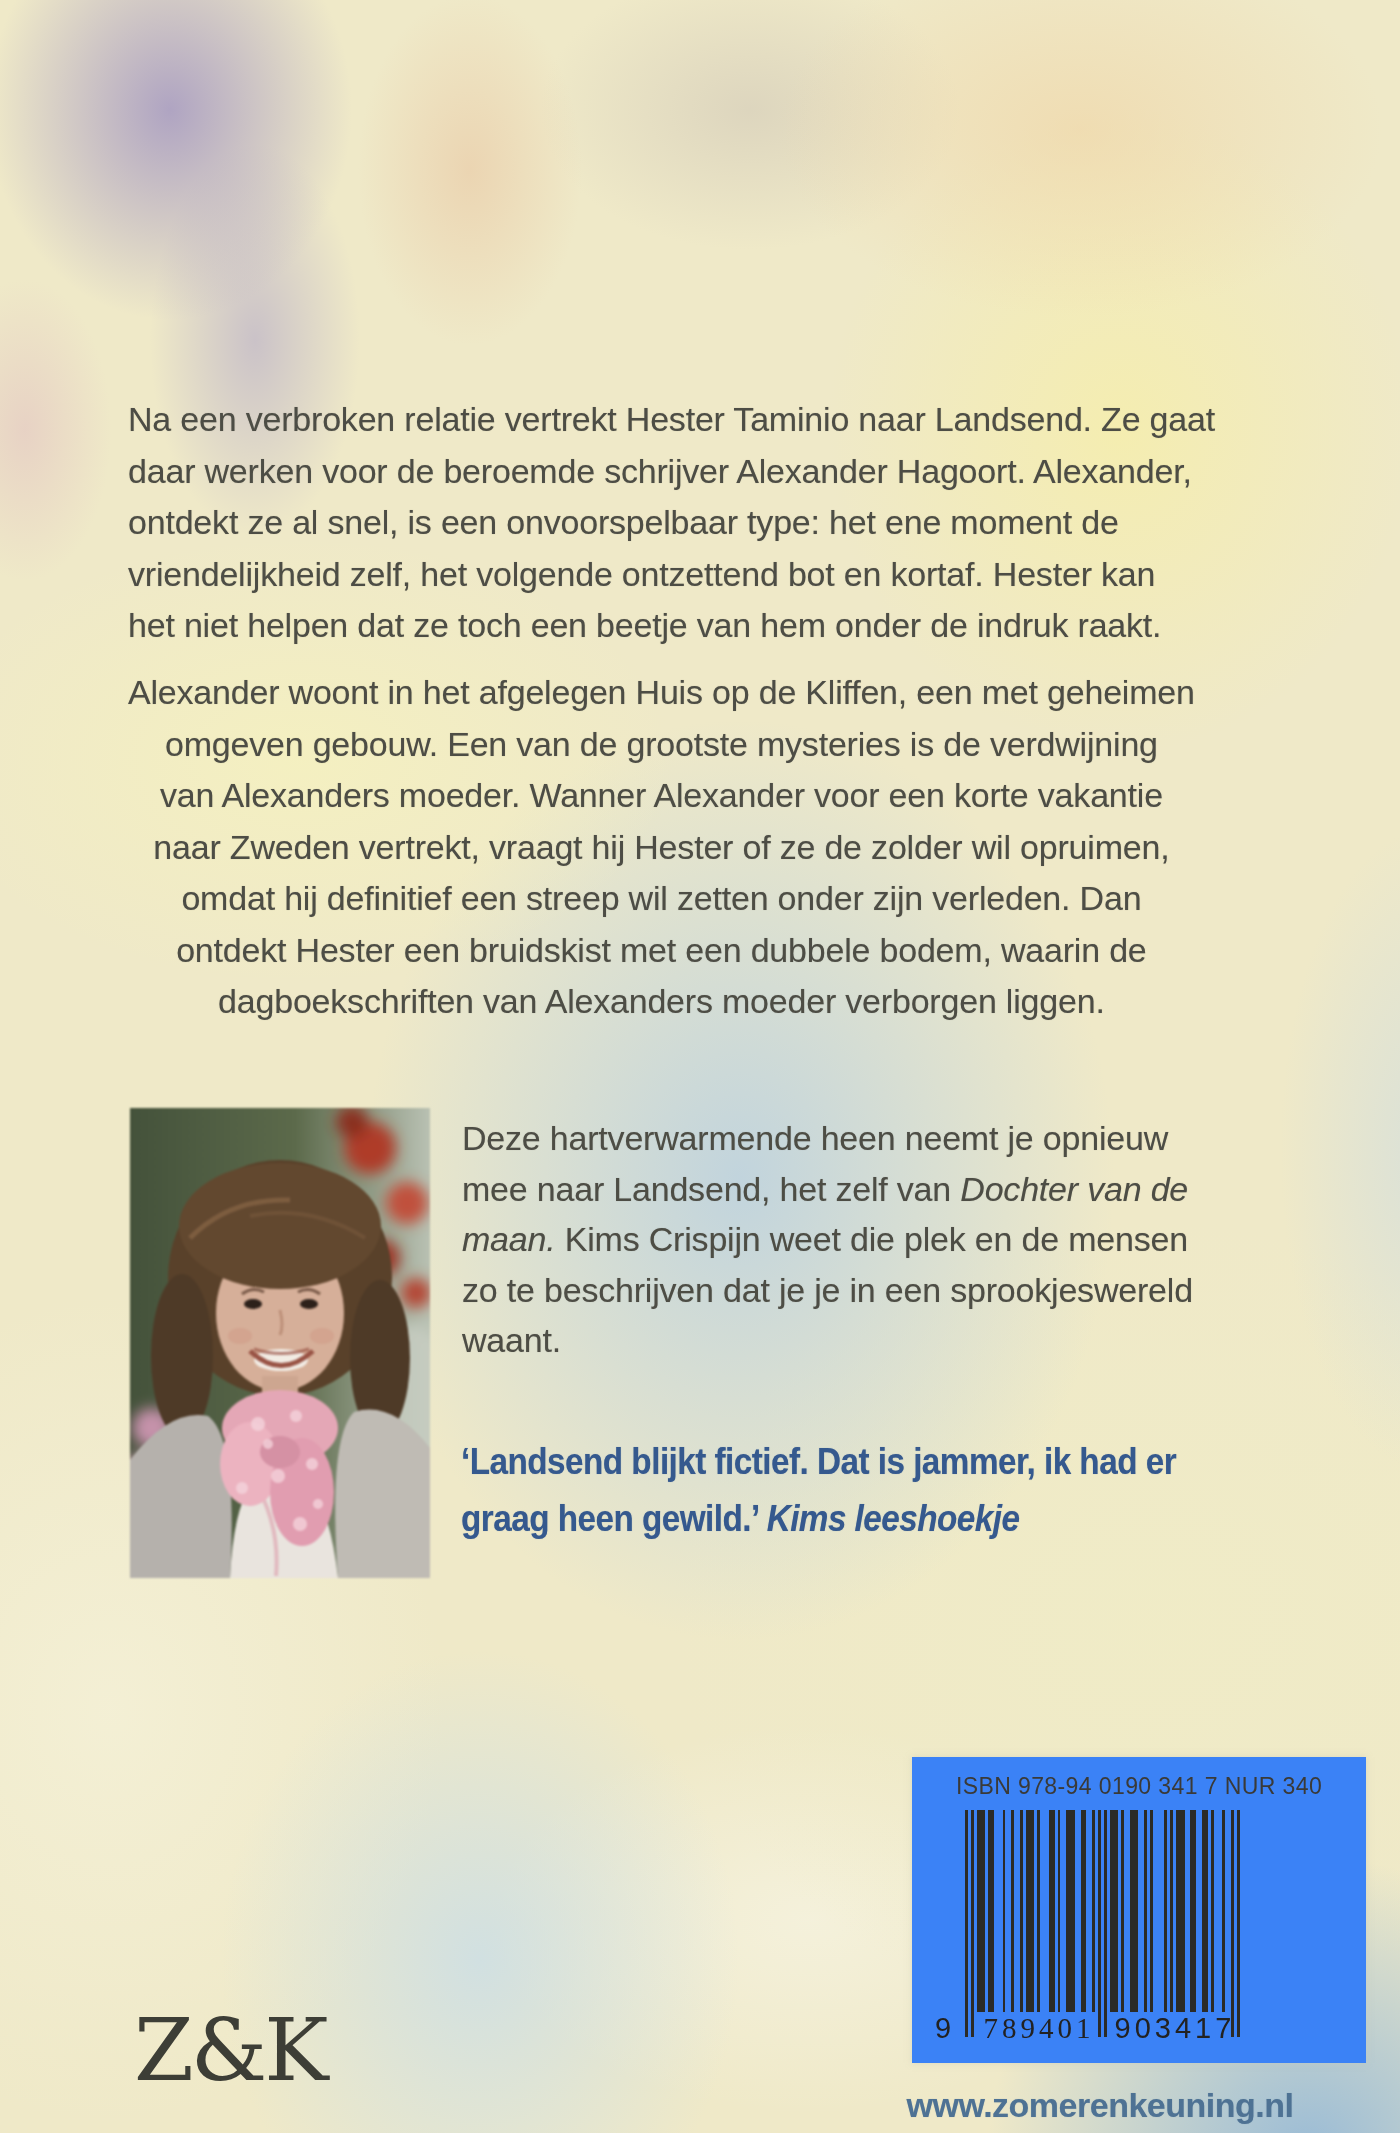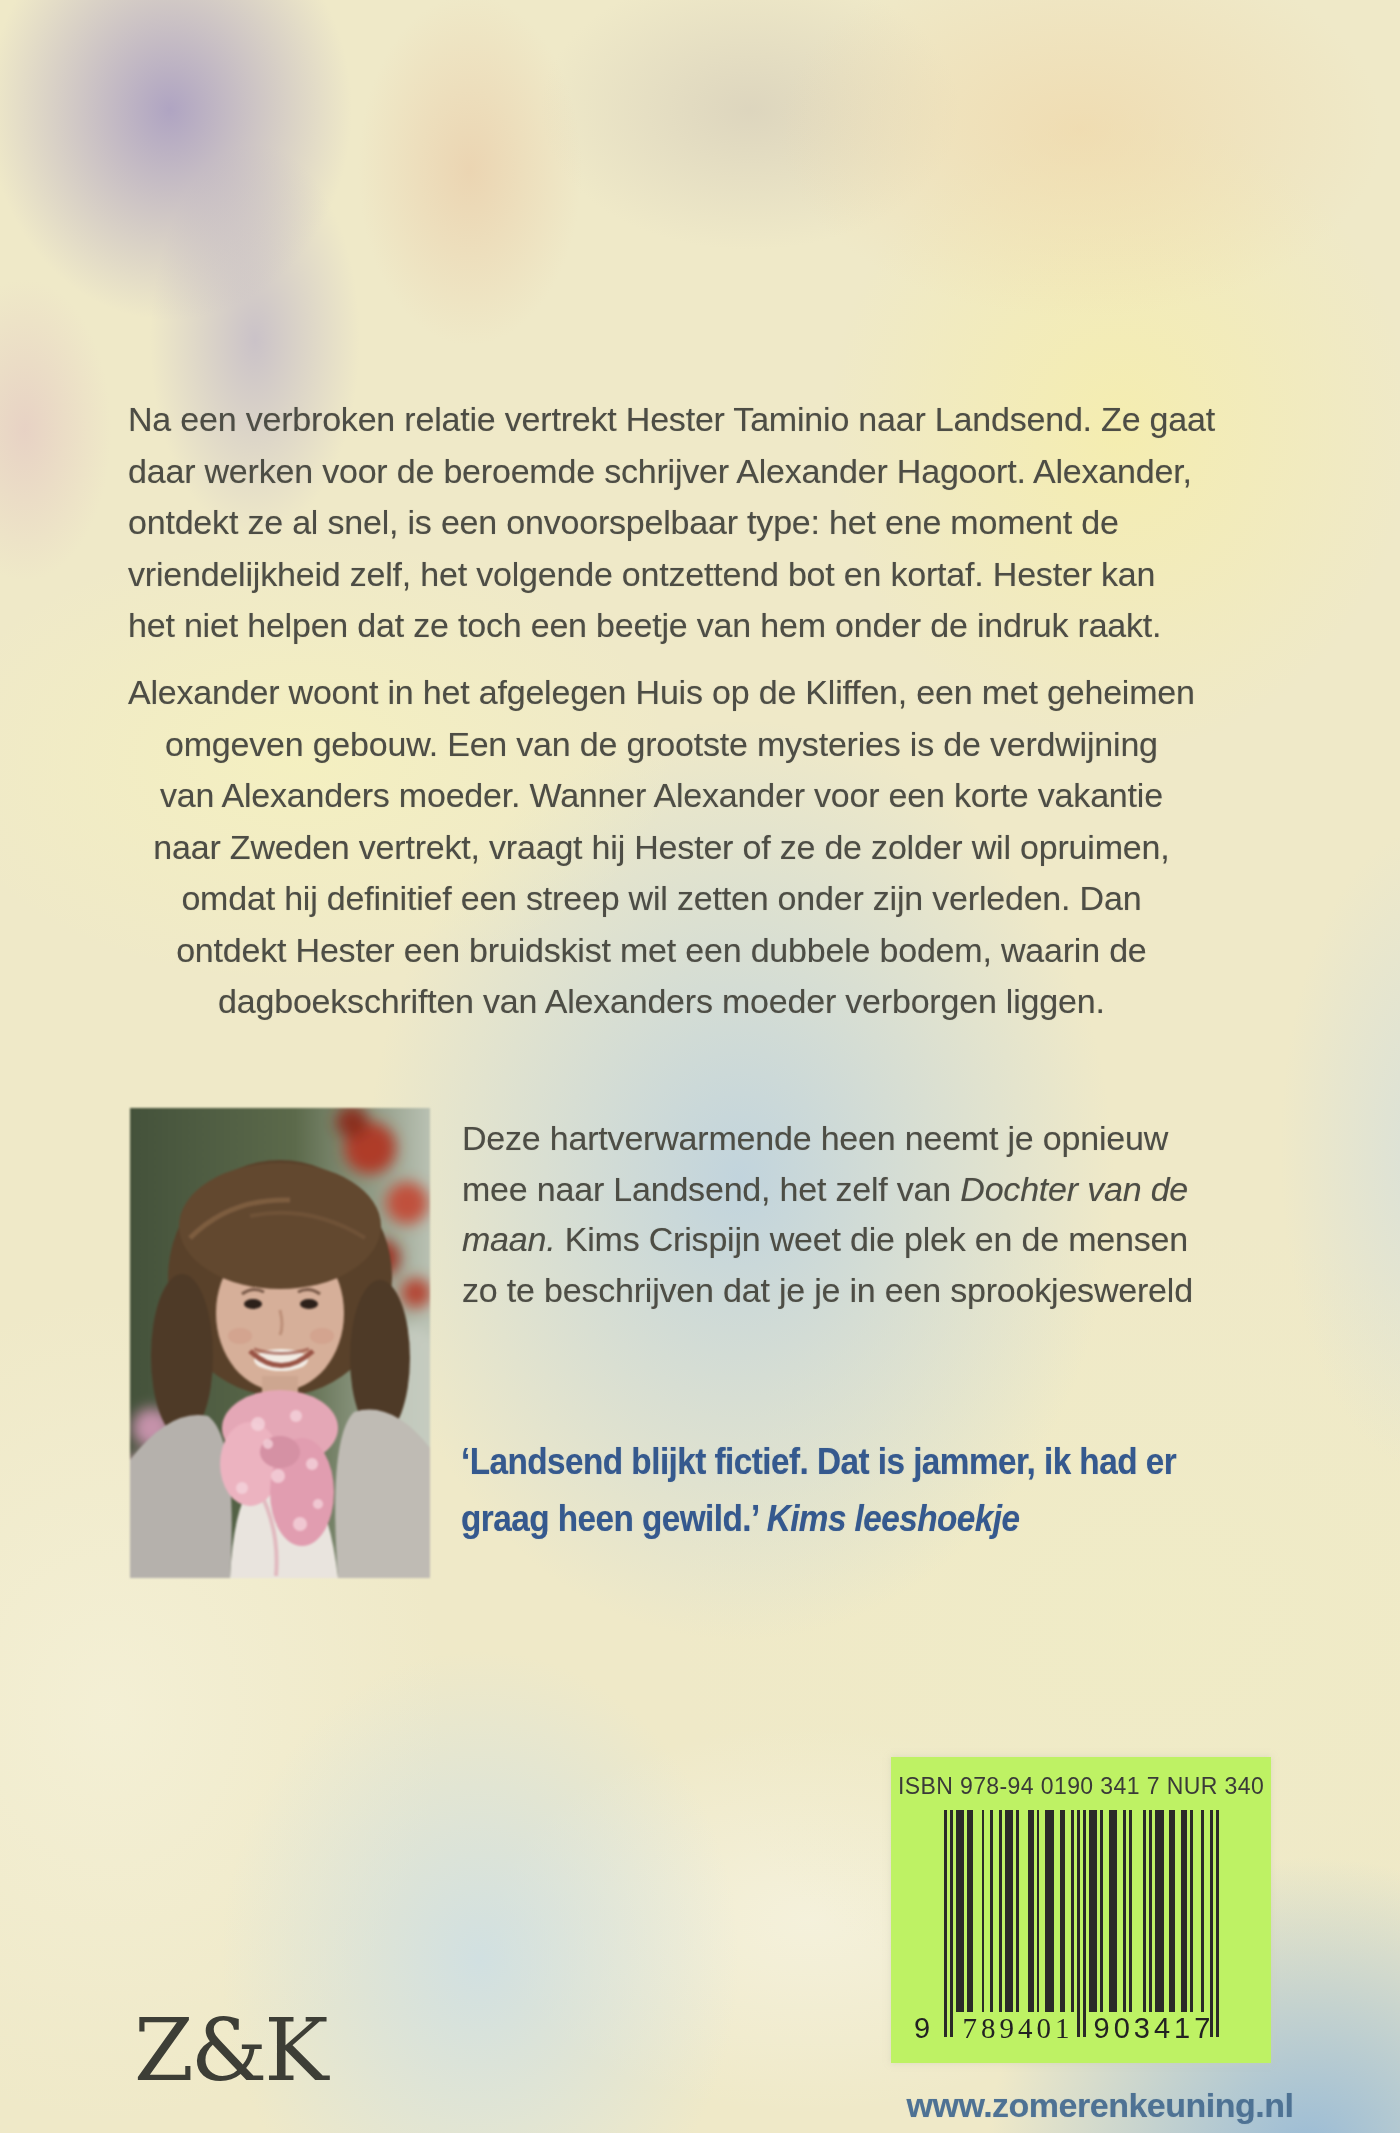--- a/index.html
+++ b/index.html
@@ -40,22 +40,22 @@
   #about{left:462px;top:1113px;font-size:34px;line-height:50.5px;letter-spacing:-0.2px;
          text-shadow:0 0 1px rgba(80,80,70,.35);}
   #quote{left:461px;top:1433px;font-size:37px;line-height:57px;font-weight:bold;
          color:var(--quote_blue,#35598e);letter-spacing:-0.6px;
          transform:scaleX(.9);transform-origin:0 0;
          text-shadow:0 0 1px rgba(50,85,140,.4);}
   .rich em{font-style:italic;}
   #photo{position:absolute;left:130px;top:1108px;width:300px;height:470px;
          filter:blur(0.8px) saturate(.95);}
   
-  #isbn-box{position:absolute;left:891px;top:1757px;width:380px;height:306px;
-            background:#bef264;box-shadow:0 0 6px rgba(200,200,180,.5);}
+  #isbn-box{position:absolute;left:912px;top:1757px;width:454px;height:306px;
+            background:#3b82f6;box-shadow:0 0 6px rgba(200,200,180,.5);}
   #isbn-line{position:absolute;left:0;top:16px;width:100%;text-align:center;
              font-size:23px;letter-spacing:0.4px;color:var(--isbn_text,#3a3a38);}
   #bars{position:absolute;left:53px;top:53px;width:276px;height:228px;display:flex;align-items:flex-start;}
   #bars .m{flex:0 0 auto;width:2.9px;height:202px;}
   #bars .m.on{background:var(--barcode_ink,#2b2b28);}
   #bars .m.g{height:227px;}
   .bdig{position:absolute;font-size:29px;letter-spacing:4px;color:#222;top:255px;text-align:center;}
   #bd0{left:18px;width:30px;}
   #bd1{left:66px;width:122px;font-family:Liberation Serif, serif;}
   #bd2{left:202px;width:122px;}
@@ -147,20 +147,21 @@
       </g>
     </g>
   </g>
 </svg>
 
 <div class="rich" id="about">
     <div class="tline"><span>Deze hartverwarmende heen neemt je opnieuw</span></div>
     <div class="tline"><span>mee naar Landsend, het zelf van </span><em>Dochter van de</em></div>
     <div class="tline"><em>maan.</em><span> Kims Crispijn weet die plek en de mensen</span></div>
     <div class="tline"><span>zo te beschrijven dat je je in een sprookjeswereld</span></div>
+    <div class="tline"><span>waant.</span></div>
   </div>
 
 <div class="rich" id="quote">
     <div class="tline"><span>‘Landsend blijkt fictief. Dat is jammer, ik had er</span></div>
     <div class="tline"><span>graag heen gewild.’ </span><em>Kims leeshoekje</em></div>
   </div>
 
 <div id="isbn-box">
   <div id="isbn-line">ISBN 978-94 0190 341 7  NUR 340</div>
   <div id="bars">

